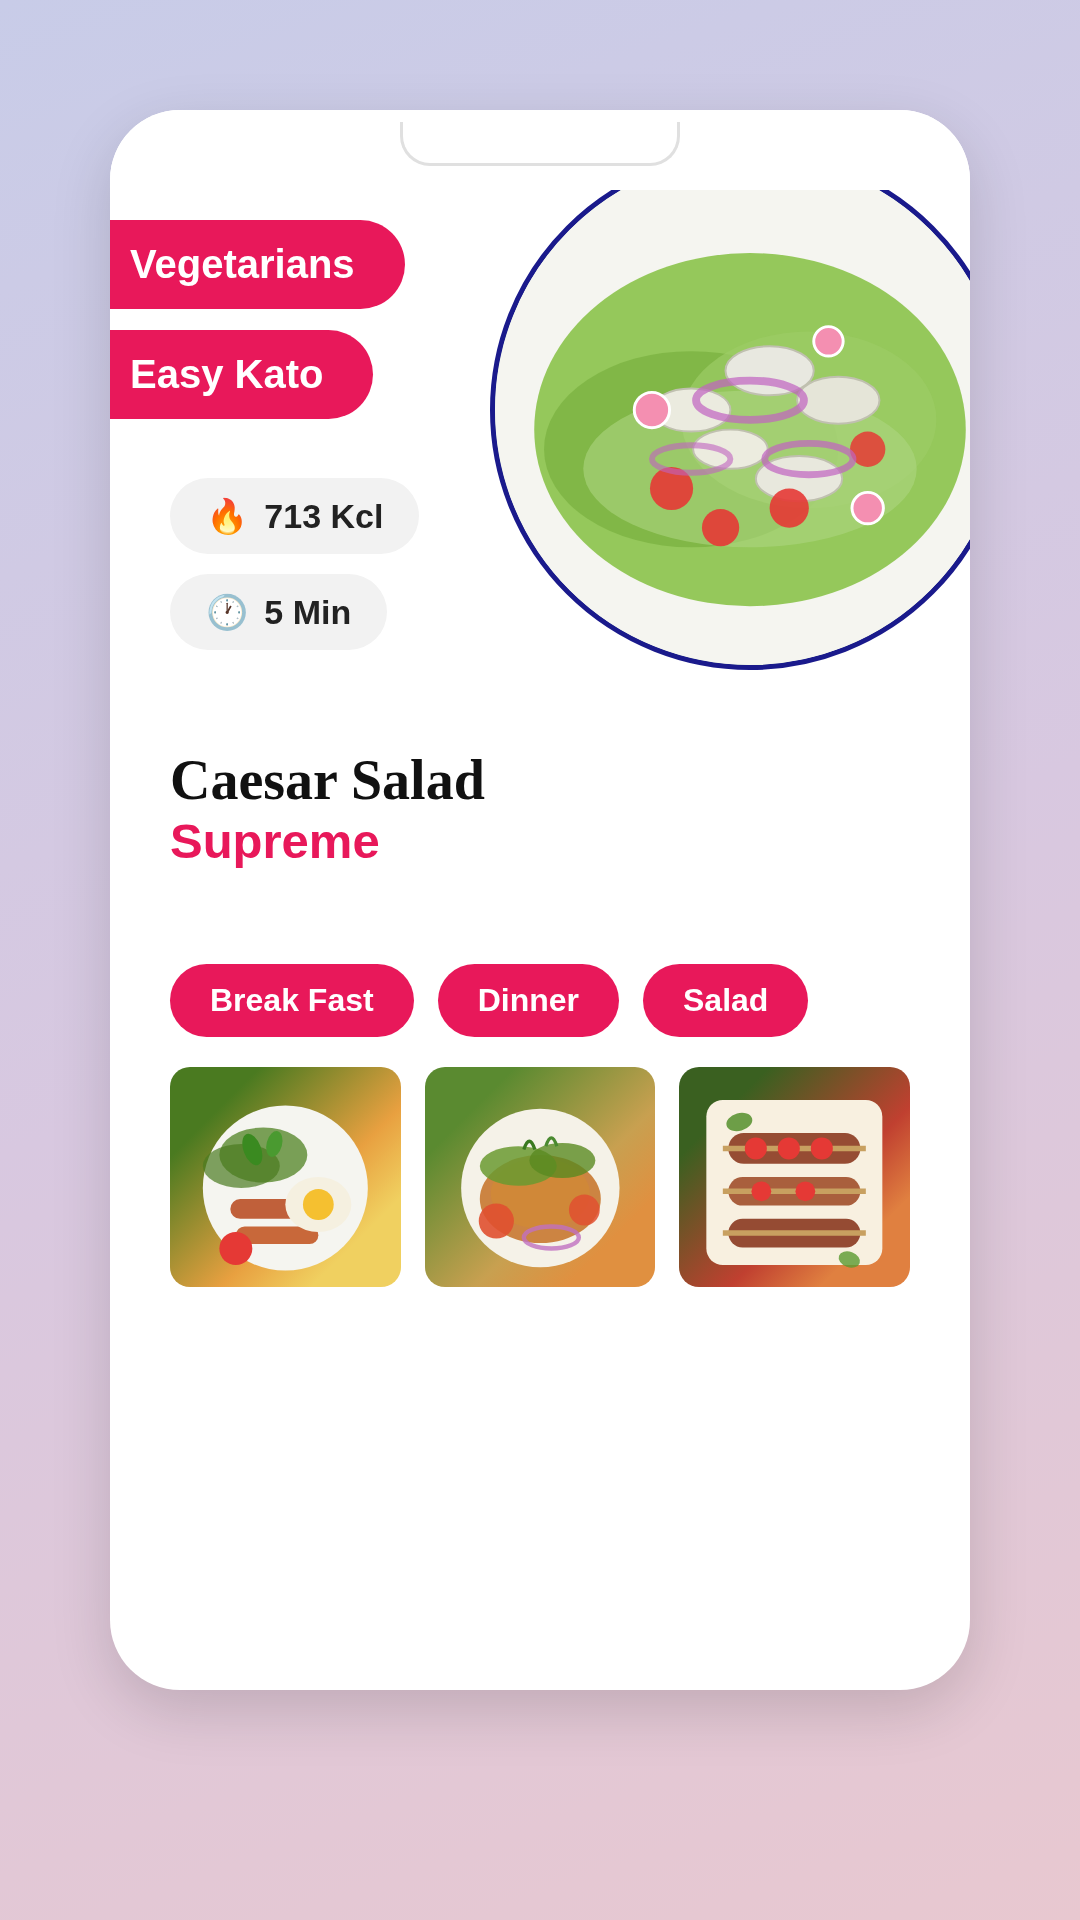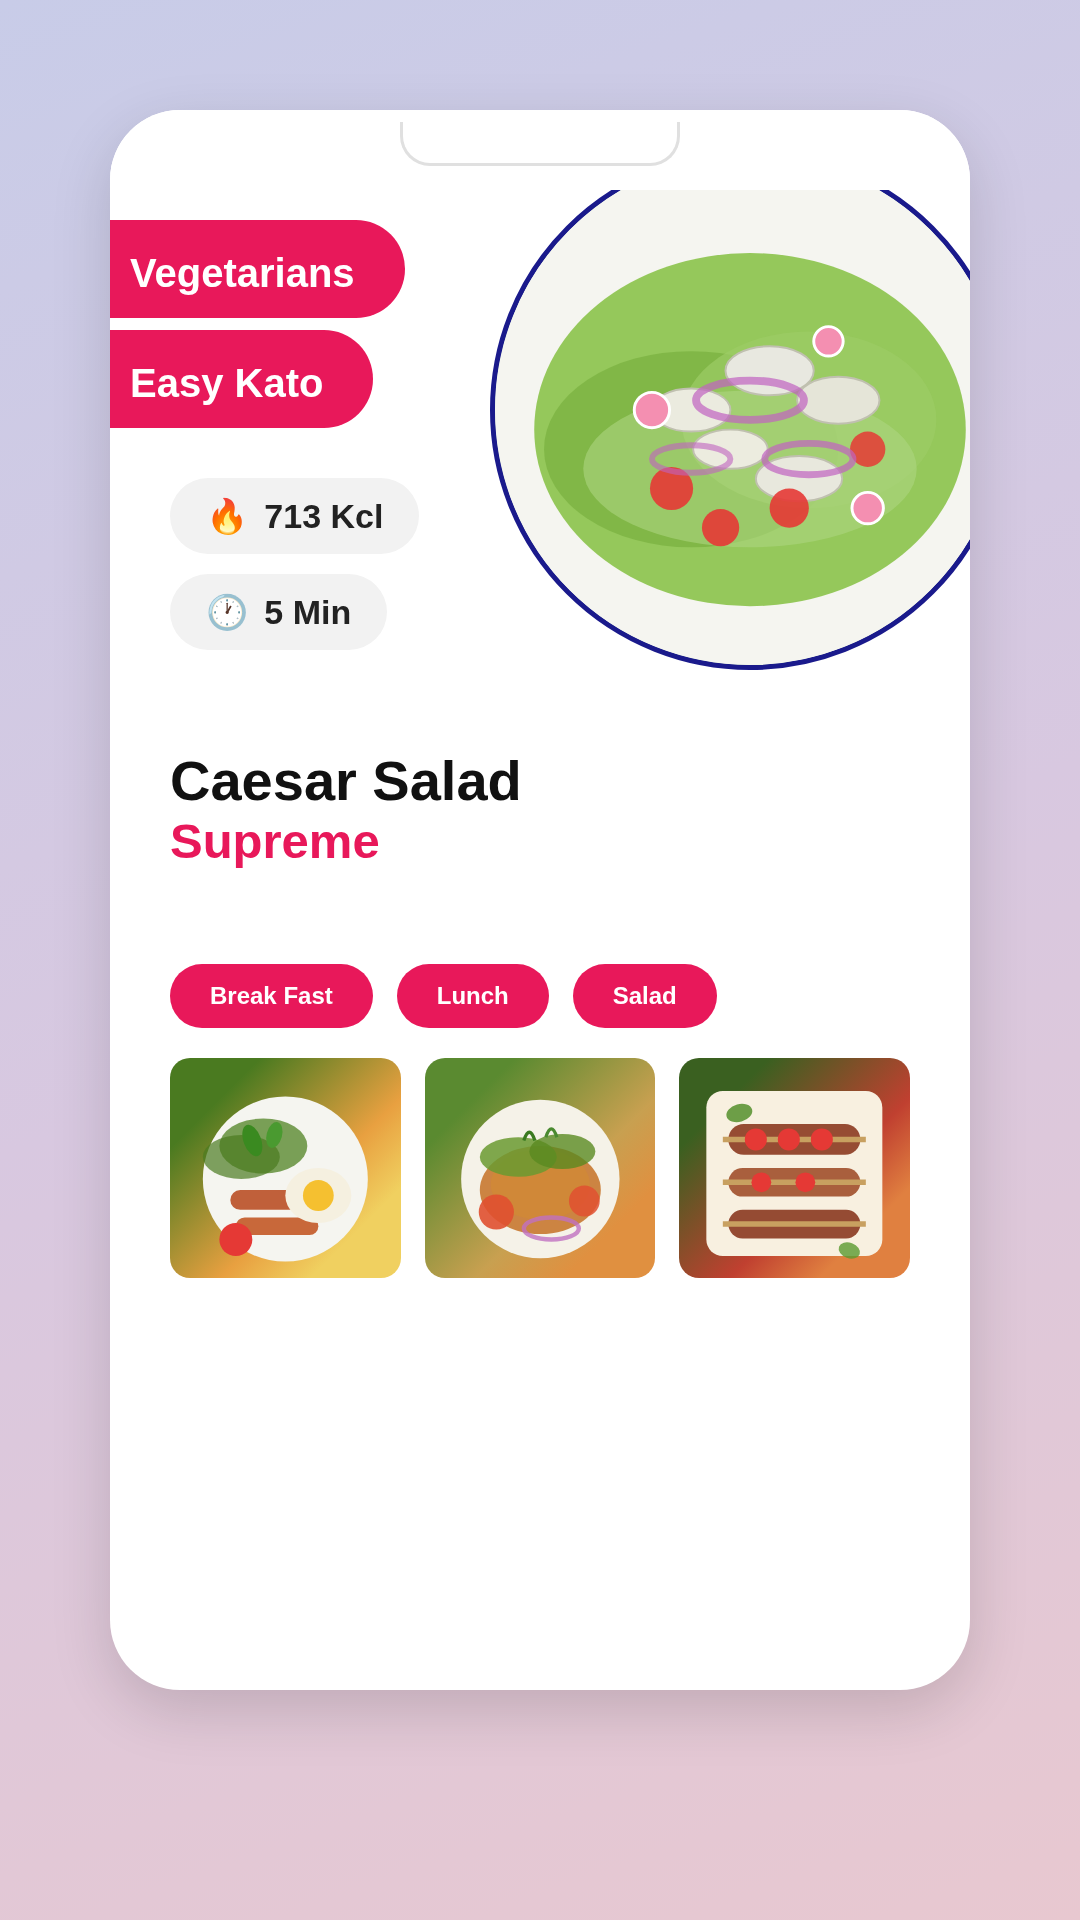--- a/index.html
+++ b/index.html
@@ -71,21 +71,21 @@
       overflow: hidden;
     }
 
     .tag-pill {
       position: absolute;
       left: -10px;
       background: #e8185a;
       color: white;
       font-size: 40px;
       font-weight: 700;
-      padding: 31px 50px 22px 30px;
+      padding: 22px 50px 22px 30px;
       border-radius: 0 50px 50px 0;
     }
 
     .tag-vegetarians {
       top: 30px;
     }
 
     .tag-easy-kato {
       top: 140px;
     }
@@ -134,20 +134,21 @@
     .recipe-section {
       background: white;
       padding: 40px 60px 30px;
     }
 
     .recipe-title-black {
       font-size: 56px;
       font-weight: 900;
       color: #111;
       line-height: 1.1;
+      font-family: Liberation Serif, serif;
     }
 
     .recipe-title-pink {
       font-size: 49px;
       font-weight: 900;
       color: #e8185a;
       line-height: 1.2;
       margin-bottom: 24px;
     }
 
@@ -166,21 +167,21 @@
     .meal-tabs {
       display: flex;
       gap: 24px;
       padding: 40px 60px 20px;
       background: white;
     }
 
     .meal-tab {
       background: #e8185a;
       color: white;
-      font-size: 24px;
+      font-size: 32px;
       font-weight: 700;
       padding: 18px 40px;
       border-radius: 50px;
       cursor: pointer;
       border: none;
     }
 
     
     .meal-images {
       display: flex;
@@ -276,21 +277,21 @@
 
     </div>
 
     <div class="recipe-section">
       <div class="recipe-title-black">Caesar Salad</div>
       <div class="recipe-title-pink">Supreme</div>
     </div>
 
     <div class="meal-tabs">
       <button class="meal-tab">Break Fast</button>
-      <button class="meal-tab">Lunch</button>
+      <button class="meal-tab">Dinner</button>
       <button class="meal-tab">Salad</button>
     </div>
 
     <div class="meal-images">
 
       <div class="meal-image-card food-breakfast">
         <svg viewBox="0 0 200 200" width="100%" height="100%" xmlns="http://www.w3.org/2000/svg">
 
           <circle cx="100" cy="110" r="75" fill="#f5f5f0"></circle>
 

